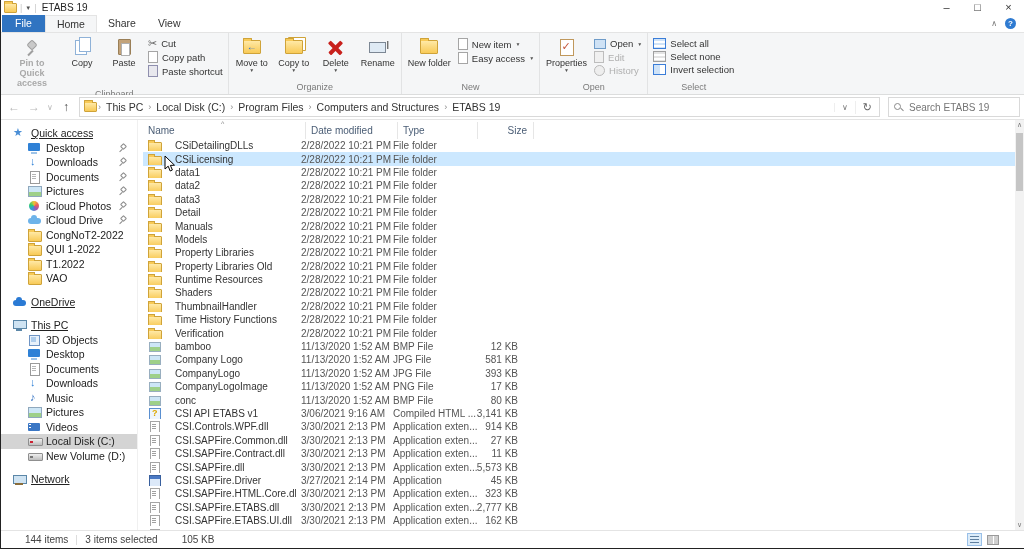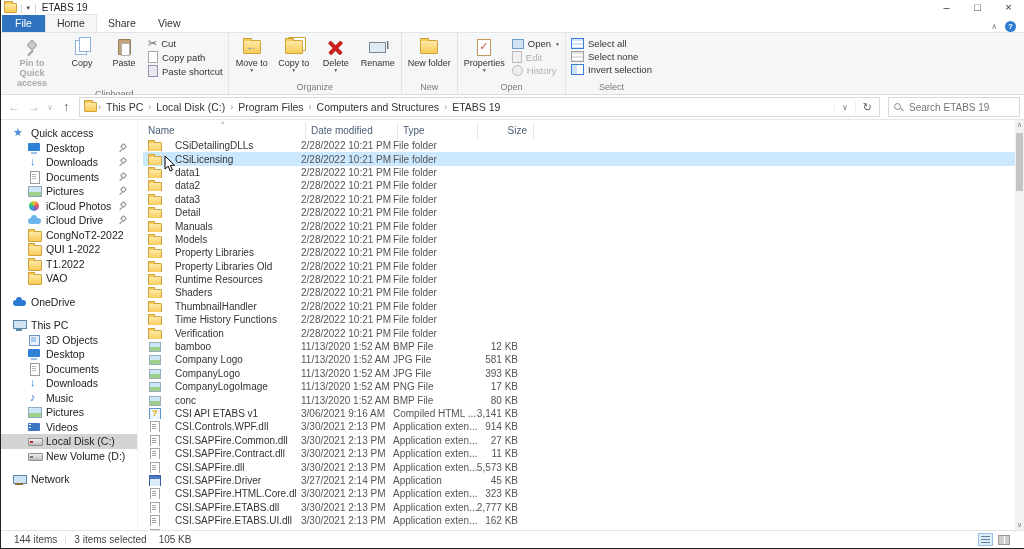--- a/index.html
+++ b/index.html
@@ -10,21 +10,21 @@
 
   
   .titlebar{height:15px;display:flex;align-items:center;background:#fff;font-size:10px;flex:0 0 auto;}
   .qat{display:flex;align-items:center;gap:3px;padding-left:3px;}
   .qat .sep{color:#c9c9c9;font-size:9px;}
   .title-text{margin-left:5px;font-size:10px;color:#222;}
   .wctrl{margin-left:auto;display:flex;height:15px;}
   .wbtn{width:31px;text-align:center;font-size:11px;line-height:14px;color:#333;cursor:default;}
 
   
-  .tabrow{height:17px;display:flex;align-items:flex-end;background:#fff;border-bottom:1px solid #e4e4e4;flex:0 0 auto;}
+  .tabrow{height:17px;display:flex;background:#fff;border-bottom:1px solid #e4e4e4;flex:0 0 auto;}
   .ftab{background:#3074c1;color:#fff;font-size:10.5px;padding:2px 13px 3px;margin-left:1px;}
   .rtab{font-size:10.5px;color:#333;padding:2px 11px 3px;}
   .rtab.active{background:#f5f6f7;border:1px solid #e4e4e4;border-bottom:none;}
   .tab-right{margin-left:auto;display:flex;align-items:center;gap:8px;padding-right:8px;}
   .rib-collapse{font-size:8px;color:#777;}
   .help-btn{width:11px;height:11px;border-radius:50%;background:#2f7bd1;color:#fff;font-size:8px;font-weight:bold;
             display:flex;align-items:center;justify-content:center;}
 
   
   .ribbon{height:61px;background:#f5f6f7;border-bottom:1px solid #dcdddd;display:flex;flex:0 0 auto;}
@@ -89,21 +89,21 @@
   .mag::before{content:"";position:absolute;left:0;top:0;width:5px;height:5px;border:1.2px solid #8a8a8a;border-radius:50%;}
   .mag::after{content:"";position:absolute;left:6px;top:6px;width:4px;height:1.2px;background:#8a8a8a;transform:rotate(45deg);}
   .searchbox input{border:none;outline:none;font-size:10px;width:100%;font-family:inherit;color:#333;}
   .searchbox input::placeholder{color:#757575;}
 
   
   .main{flex:1;display:flex;min-height:0;}
   
   .sidebar{width:136px;flex:0 0 auto;overflow:hidden;padding-top:6px;position:relative;border-right:1px solid #f0f0f0;}
   .snode{display:flex;align-items:center;height:14.5px;font-size:10.5px;color:#222;white-space:nowrap;}
-  .snode.lvl0{padding-left:12px;}
+  .snode.lvl0{padding-left:12px;text-decoration:underline;}
   .snode.lvl1{padding-left:27px;}
   .snode.sec{margin-top:9px;}
   .snode.selected{background:#d4d4d4;}
   .snode .lbl{margin-left:5px;overflow:hidden;text-overflow:ellipsis;}
   .pin-ic{position:relative;width:8px;height:8px;margin-left:auto;margin-right:10px;flex:0 0 auto;}
   .pin-ic::before{content:"";position:absolute;top:0;right:1px;width:3px;height:3px;border:1px solid #8a8a8a;border-radius:1px;transform:rotate(45deg);}
   .pin-ic::after{content:"";position:absolute;bottom:1px;left:0;width:4px;height:1px;background:#8a8a8a;transform:rotate(-45deg);}
   .sic{display:inline-block;width:13px;height:12px;flex:0 0 auto;position:relative;}
   .ic-star::before{content:"★";position:absolute;left:0;top:-1px;font-size:11px;color:#4b8fd6;}
   .ic-desktop::before{content:"";position:absolute;left:0;top:1px;width:12px;height:8px;background:#2f81d6;border-radius:1px;}
@@ -164,21 +164,21 @@
   .fico.app::before{content:"";position:absolute;left:1px;top:0;width:10px;height:10px;background:linear-gradient(#4a79c4 0 3px,#dce9f9 3px);border:1px solid #39609e;}
 
   
   .vscroll{width:9px;flex:0 0 auto;background:#f2f2f2;display:flex;flex-direction:column;align-items:center;}
   .varrow{height:10px;font-size:7px;color:#7a7a7a;line-height:10px;}
   .vtrack{flex:1;width:100%;position:relative;}
   .vthumb{position:absolute;top:3px;left:1px;right:1px;height:58px;background:#c5c5c5;}
 
   
   .statusbar{height:17px;border-top:1px solid #e4e4e4;display:flex;align-items:center;font-size:10px;color:#444;
-             padding:0 13px;flex:0 0 auto;}
+             padding:0 24px;flex:0 0 auto;}
   .st-sep{width:1px;height:10px;background:#ddd;margin:0 8px;}
   .view-toggles{margin-left:auto;display:flex;gap:3px;}
   .vt{width:15px;height:13px;box-sizing:border-box;border:1px solid transparent;display:flex;align-items:center;justify-content:center;}
   .vt.active{border-color:#9ac0e8;background:#dcecf9;}
   .vt .lines{width:9px;height:8px;background:repeating-linear-gradient(to bottom,#5f7f9f 0 1px,transparent 1px 3px);}
   .vt .thumbs{width:10px;height:8px;border:1px solid #9a9a9a;background:linear-gradient(90deg,#cfcfcf 45%,#fff 45% 55%,#cfcfcf 55%);}
 
   
   .cursor{position:absolute;left:163px;top:155px;z-index:50;pointer-events:none;}
 </style>
@@ -288,20 +288,32 @@
       <div class="rgroup-label">Organize</div>
     </div>
 
     <div class="rgroup">
       <div class="rgroup-body">
         <div class="bigbtn">
           <span class="bicon">
               <span class="fold"></span>
             </span>
           <span>New folder</span>
+        </div>
+        <div class="smallcol">
+          <div class="smallbtn">
+            <span class="mini-page"></span>
+            <span>New item</span>
+            <span class="caret">▼</span>
+          </div>
+          <div class="smallbtn">
+            <span class="mini-page"></span>
+            <span>Easy access</span>
+            <span class="caret">▼</span>
+          </div>
         </div>
       </div>
       <div class="rgroup-label">New</div>
     </div>
 
     <div class="rgroup">
       <div class="rgroup-body">
         <div class="bigbtn">
           <span class="bicon">
               <span class="prop-ic"></span>
@@ -848,21 +860,21 @@
         <div class="vthumb"></div>
       </div>
       <span class="varrow">∨</span>
     </div>
   </div>
 
   <div class="statusbar">
     <span>144 items</span>
     <span class="st-sep"></span>
     <span>3 items selected</span>
-    <span style="margin-left:12px;">105 KB</span>
+    <span style="margin-left:24px;">105 KB</span>
     <div class="view-toggles">
       <span class="vt active">
           <span class="lines"></span>
         </span>
       <span class="vt">
           <span class="thumbs"></span>
         </span>
     </div>
   </div>
 

